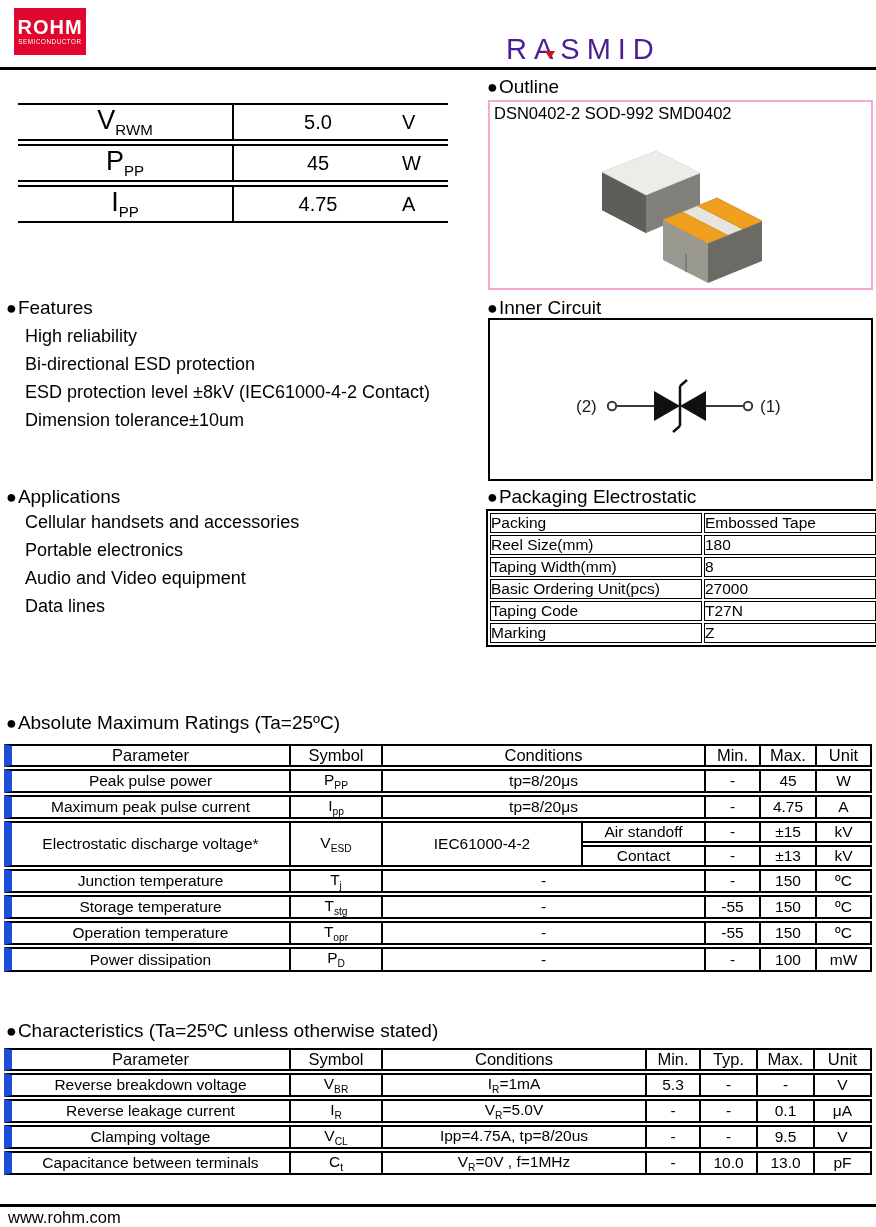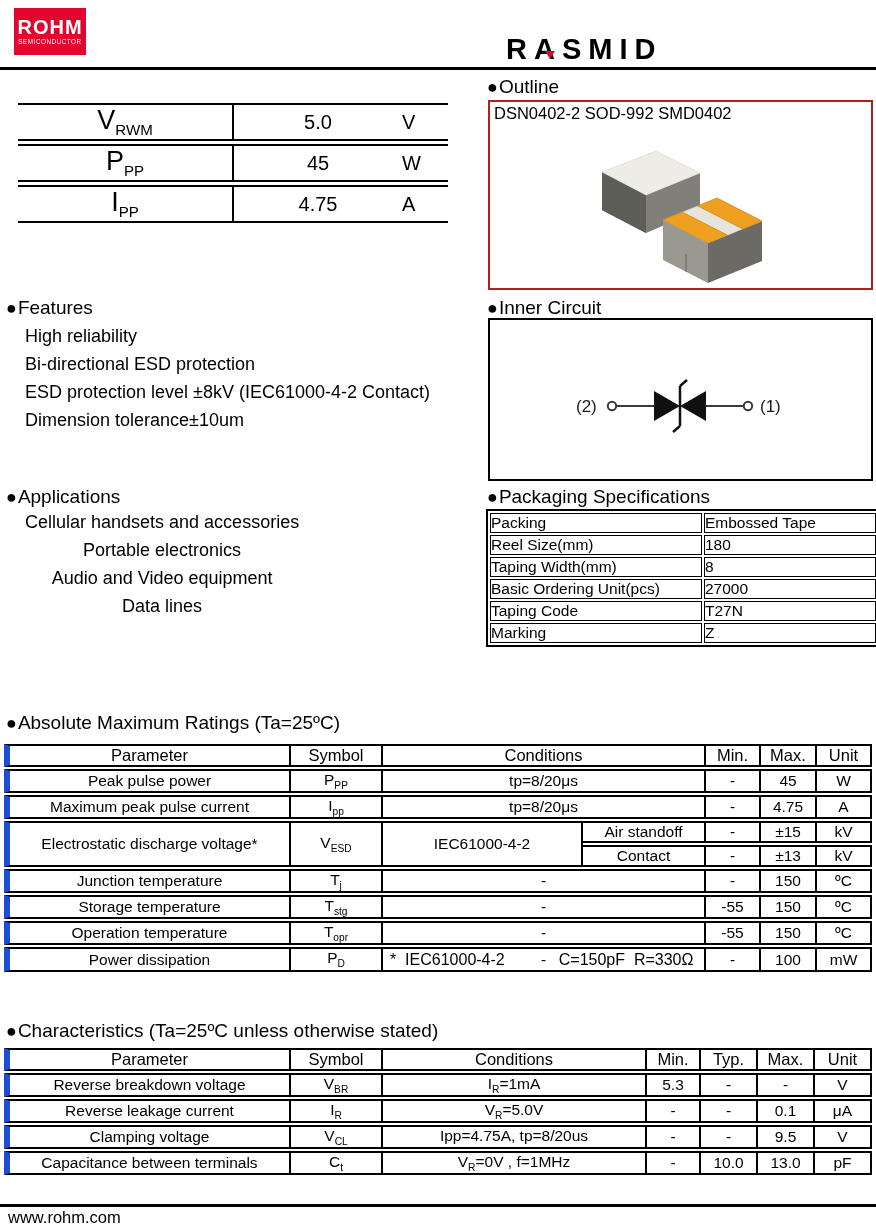--- a/index.html
+++ b/index.html
@@ -8,22 +8,22 @@
     position:relative; width:876px; height:1227px; background:#fff; color:#000;
     font-family:"Liberation Sans","DejaVu Sans",sans-serif; overflow:hidden;
   }
 
   
   .rohm-logo { position:absolute; left:14px; top:8px; width:72px; height:47px;
     background:#e2062f; display:flex; flex-direction:column; align-items:center; justify-content:center; }
   .rohm-word { color:#fff; font-weight:bold; font-size:20px; line-height:20px; letter-spacing:1px; }
   .rohm-sub  { color:#fff; font-size:6.3px; letter-spacing:.55px; line-height:8px; margin-top:1px; }
 
-  .rasmid { position:absolute; left:506px; top:33px; font-size:29px; font-weight:bold;
-    letter-spacing:7px; color:#000000; }
+  .rasmid { position:absolute; left:506px; top:33px; font-size:29px; font-weight:normal;
+    letter-spacing:7px; color:#4c1d95; }
   .rasmid .a-tri { position:absolute; left:39px; top:18px; width:0; height:0;
     border-left:5px solid transparent; border-right:5px solid transparent; border-top:8px solid #cf1126; }
 
   .top-rule { position:absolute; left:0; top:67px; width:876px; height:3px; background:#000; }
   .footer-rule { position:absolute; left:0; top:1204px; width:876px; height:3px; background:#000; }
   .footer-url { position:absolute; left:8px; top:1208px; font-size:16.5px; }
 
   
   .sec-head { position:absolute; font-size:19px; white-space:nowrap; display:flex; align-items:center; }
   .sec-head .bullet { font-size:18px; margin-right:1px; }
@@ -31,52 +31,52 @@
   .h-features { left:6px;  top:297px; }
   .h-inner    { left:487px; top:297px; }
   .h-apps     { left:6px;  top:486px; }
   .h-pack     { left:487px; top:486px; }
   .h-amr      { left:6px;  top:712px; }
   .h-char     { left:6px;  top:1020px; }
 
   
   .plain-list { position:absolute; font-size:18px; line-height:28px; list-style:none; }
   .features-list { left:25px; top:322px; }
-  .apps-list     { left:25px; top:508px;text-align:center; }
+  .apps-list     { left:25px; top:508px; }
 
   
   .key-table { position:absolute; left:18px; top:100px; width:430px;
     border-collapse:separate; border-spacing:0 3px; table-layout:fixed; }
   .key-table td { border-top:2.5px solid #000; border-bottom:2.5px solid #000; height:38px; vertical-align:middle; }
   .key-table td.sym { width:216px; border-right:2.5px solid #000; text-align:center; font-size:27px; }
   .key-table td.sym sub { font-size:56%; }
   .key-table .valwrap { display:flex; align-items:center; }
   .key-table .val  { flex:1; text-align:center; font-size:20px; }
   .key-table .unit { width:46px; text-align:left; font-size:20px; }
 
   
-  .outline-box { position:absolute; left:488px; top:100px; width:385px; height:190px; border:2px solid #b91c1c; }
+  .outline-box { position:absolute; left:488px; top:100px; width:385px; height:190px; border:2px solid #f9a8d4; }
   .outline-label { padding:2px 4px; font-size:16.5px; }
   .outline-box svg { position:absolute; left:0; top:0; }
 
   .inner-box { position:absolute; left:488px; top:318px; width:385px; height:163px; border:2px solid #000; }
 
   
   .pack-table { position:absolute; left:486px; top:509px; width:388px; border:2px solid #000;
     border-collapse:separate; border-spacing:2px; table-layout:fixed; }
   .pack-table td { border:1.5px solid #000; height:19px; text-align:left; font-size:15.5px; vertical-align:middle; }
 
   
   .spec-table { position:absolute; left:4px; width:868px; border-collapse:separate;
     border-spacing:0 2px; table-layout:fixed; }
   .spec-table th, .spec-table td { border-top:2px solid #000; border-bottom:2px solid #000;
     border-right:2px solid #000; height:17px; text-align:center; vertical-align:middle;
     font-size:15.5px; font-weight:normal; padding:0 2px; overflow:hidden; white-space:nowrap; }
   .spec-table th { font-size:16.5px; }
-  .spec-table th:first-child, .spec-table td.first { border-left:6px solid #1d4ed8; }
+  .spec-table th:first-child, .spec-table td.first { border-left:8px solid #1d4ed8; }
   .spec-table sub { font-size:66%; }
   .amr-table  { top:742px; }
   .char-table { top:1046px; }
   .amr-footnote { position:absolute; left:390px; top:951px; font-size:16px; display:flex; gap:54px; }
   .amr-footnote span { white-space:pre; }
 
   svg text { font-family:"Liberation Sans","DejaVu Sans",sans-serif; }
 </style>
 </head>
 <body>
@@ -184,21 +184,21 @@
   </div>
   <ul class="plain-list apps-list">
     <li>Cellular handsets and accessories</li>
     <li>Portable electronics</li>
     <li>Audio and Video equipment</li>
     <li>Data lines</li>
   </ul>
 
   <div class="sec-head h-pack">
     <span class="bullet">●</span>
-    <span>Packaging Specifications</span>
+    <span>Packaging Electrostatic</span>
   </div>
   <table class="pack-table">
     <colgroup>
         <col style="width:212px">
         <col style="width:172px">
       </colgroup>
     <tbody>
         <tr>
           <td>Packing</td>
           <td>Embossed Tape</td>
@@ -307,24 +307,20 @@
     <tr>
       <td class="first">Power dissipation</td>
       <td><span>P</span><sub>D</sub></td>
       <td colspan="2">-</td>
       <td>-</td>
       <td>100</td>
       <td>mW</td>
     </tr>
   </tbody>
     </table>
-  <div class="amr-footnote">
-    <span>*  IEC61000-4-2</span>
-    <span>C=150pF  R=330Ω</span>
-  </div>
 
   <div class="sec-head h-char">
     <span class="bullet">●</span>
     <span>Characteristics (Ta=25ºC unless otherwise stated)</span>
   </div>
   <table class="spec-table char-table">
     <colgroup>
         <col style="width:287px">
         <col style="width:92px">
         <col style="width:264px">

